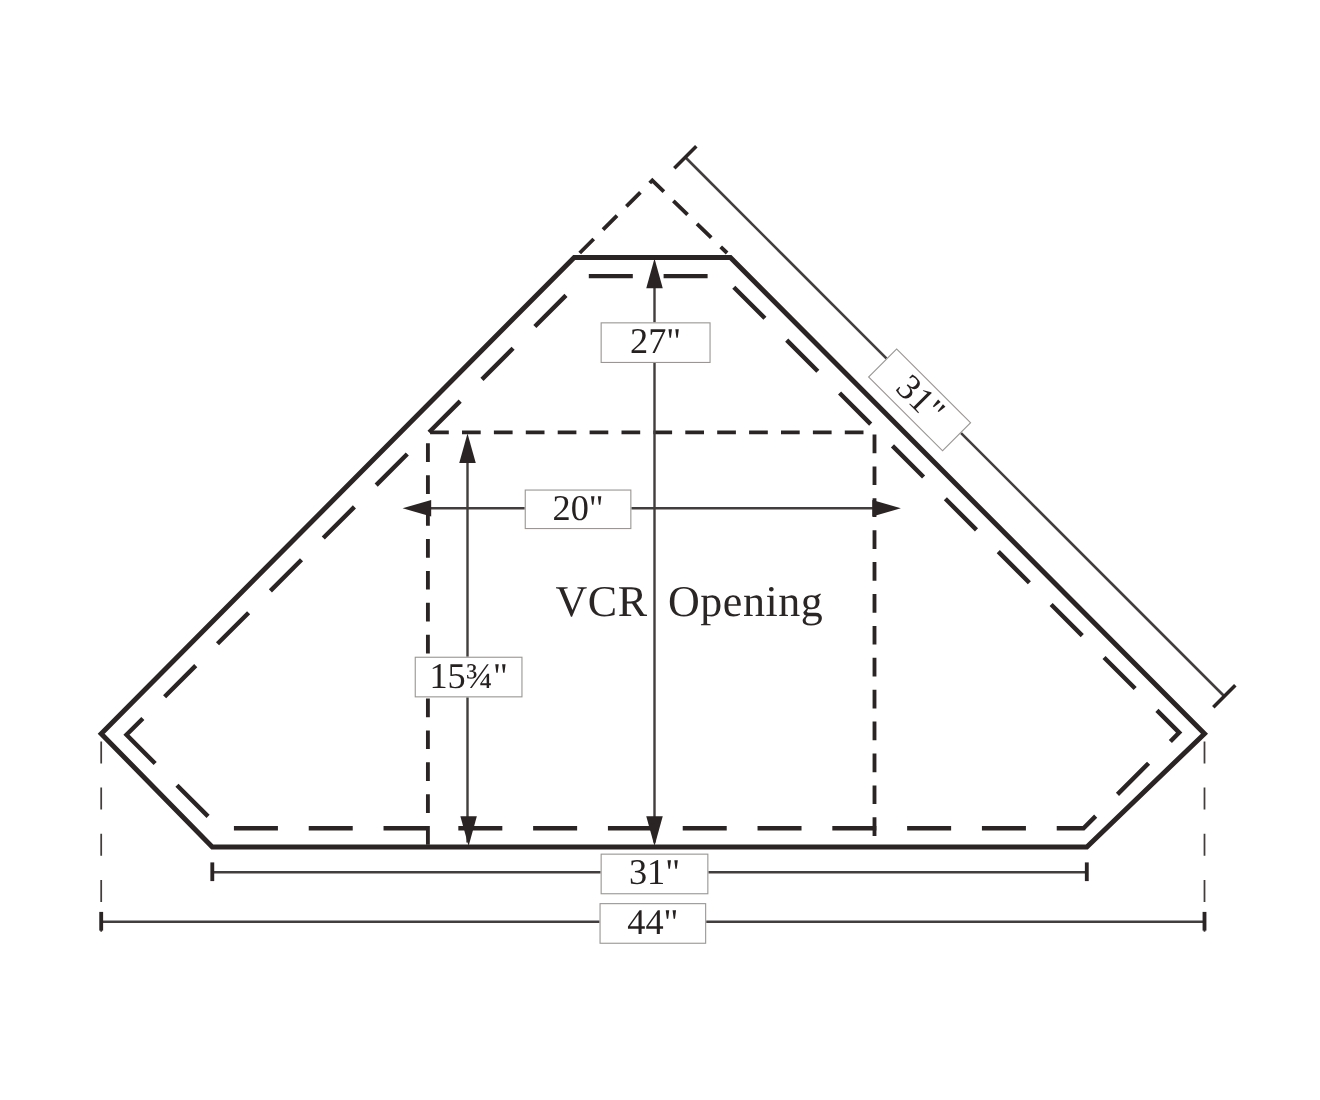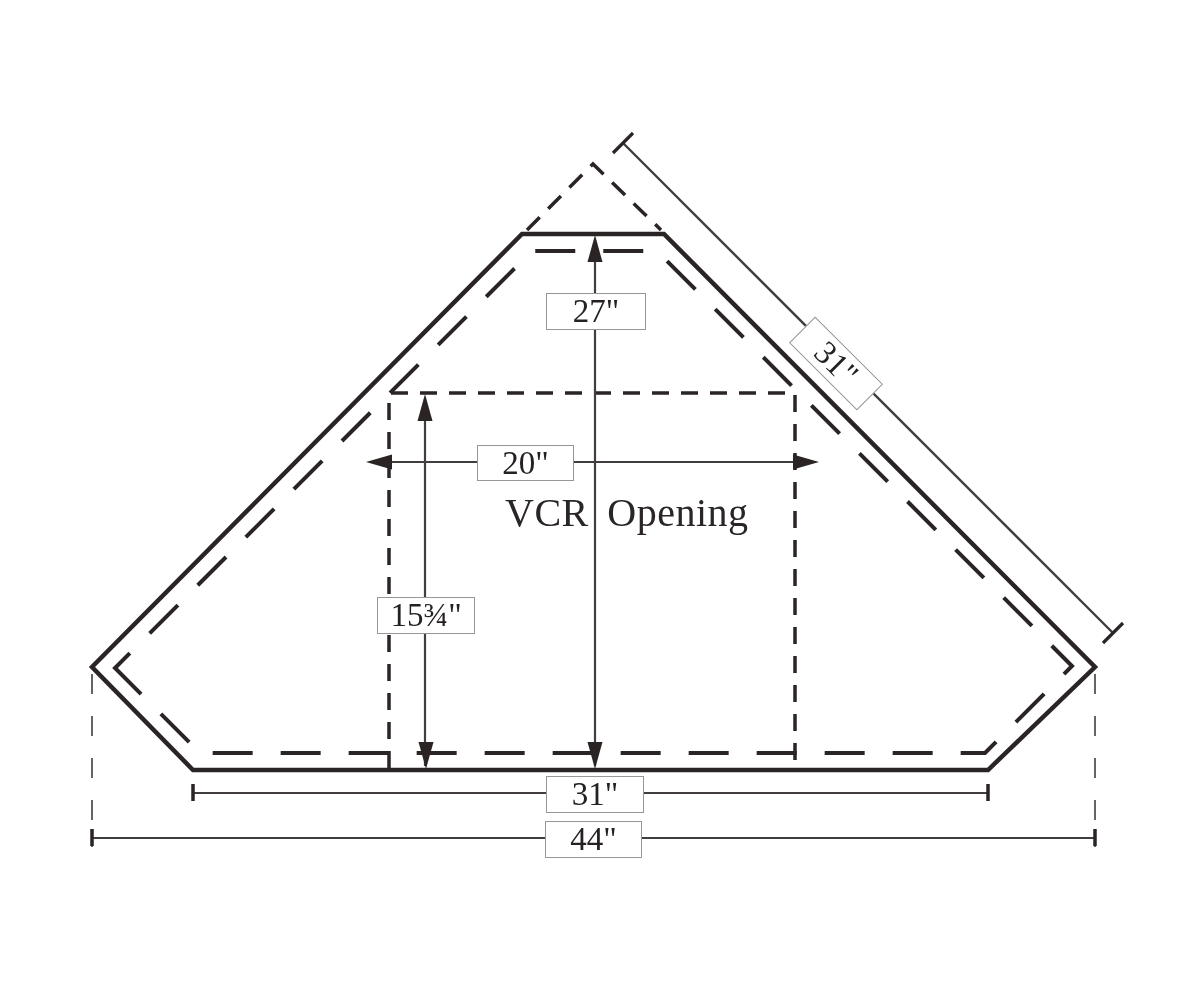--- a/index.html
+++ b/index.html
@@ -18,20 +18,21 @@
     display:flex;align-items:center;justify-content:center;
     font-size:33px;color:#262121;line-height:1;
     box-sizing:border-box;
   }
   .dim-label.rotated{transform:rotate(45deg);transform-origin:center center;}
   .opening-label{
     position:absolute;z-index:2;
     font-size:40px;color:#2b2626;line-height:1;
     word-spacing:8px;letter-spacing:0.5px;
     white-space:nowrap;
+    margin-top:34px;
   }
 </style>
 </head>
 <body>
 
 <div class="canvas">
 
   <svg width="1200" height="1000" viewBox="0 0 1200 1000">
 
     <path d="M 522 234 L 664 234 L 1095 667 L 988 770 L 193 770 L 92 667 Z" fill="none" stroke="#2a2424" stroke-width="4.5" stroke-linejoin="miter"></path>

